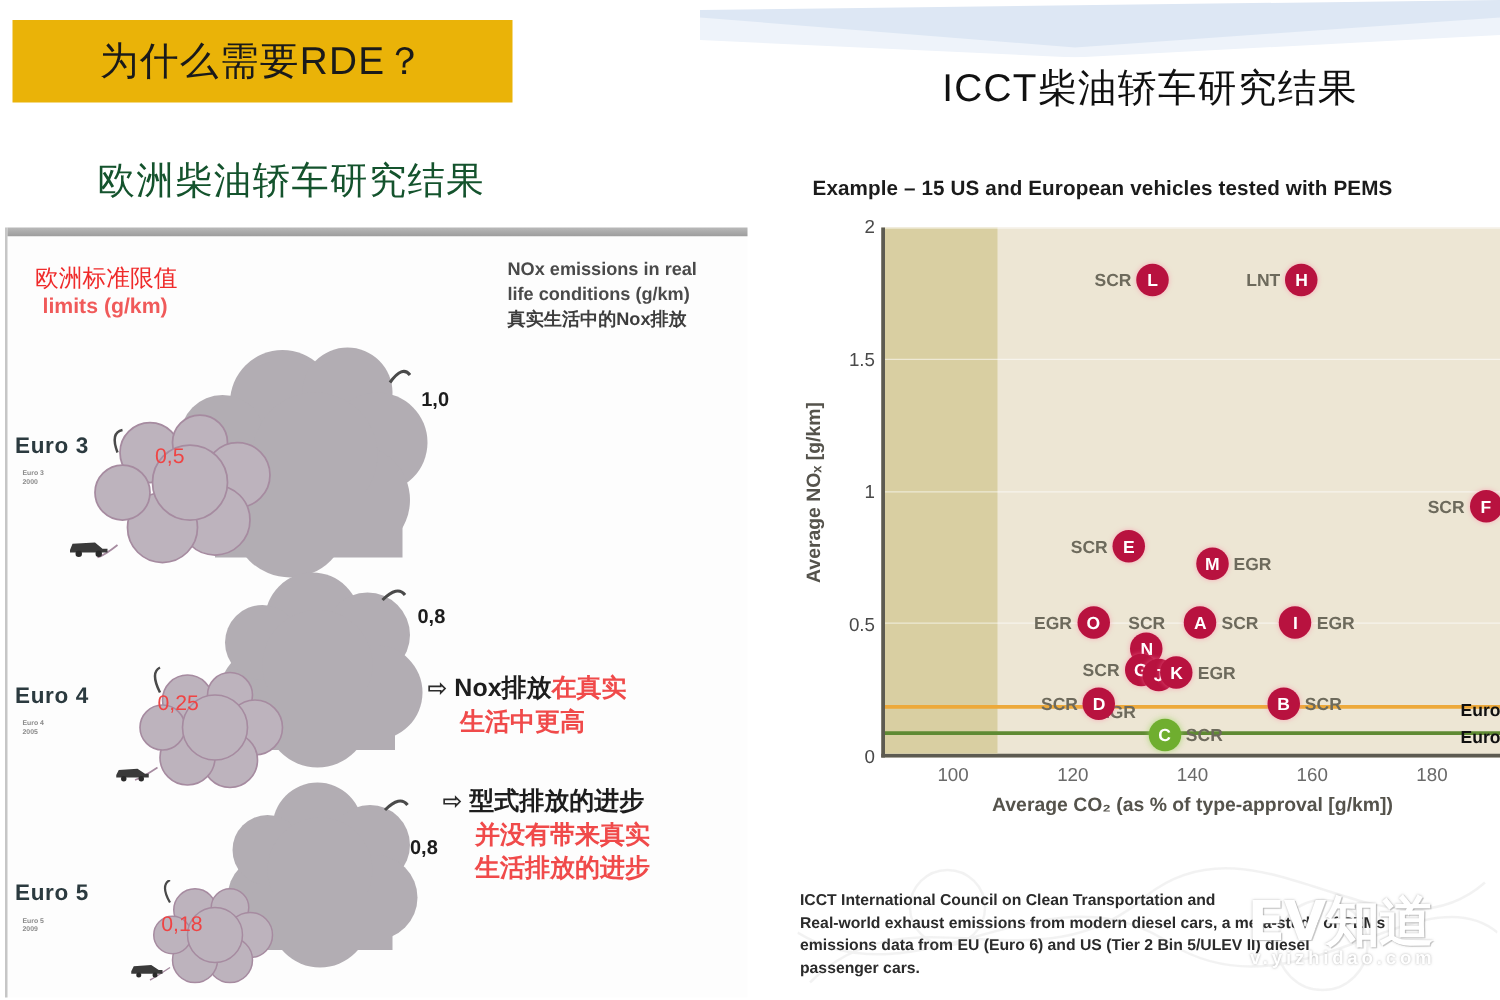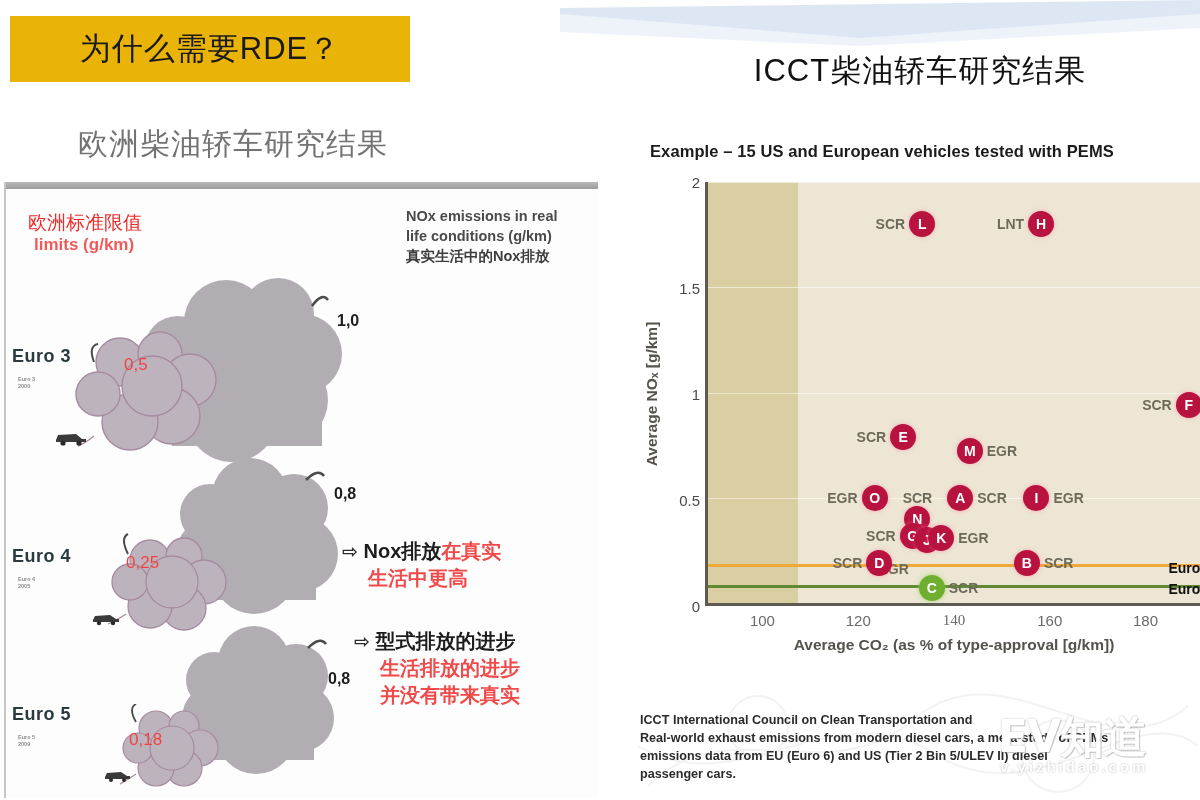--- a/index.html
+++ b/index.html
@@ -17,21 +17,21 @@
 
   
   .title-box{
     position:absolute;left:10px;top:16px;width:400px;height:66px;
     background:#eab308;display:flex;align-items:center;justify-content:center;
   }
   .title-box span{font-size:31px;color:#1a1a1a;letter-spacing:1px;}
 
   .left-subtitle{
     position:absolute;left:78px;top:124px;width:470px;
-    font-size:30px;color:#737373;letter-spacing:1px;
+    font-size:30px;color:#14532d;letter-spacing:1px;
   }
 
   .left-panel{
     position:absolute;left:4px;top:182px;width:592px;height:616px;
     background:#fdfdfd;border-left:2px solid #c6c6c6;
   }
   .left-panel .topbar{
     position:absolute;left:0;top:0;width:100%;height:7px;
     background:linear-gradient(#b9b9b9,#9d9d9d);
   }
@@ -333,22 +333,22 @@
       </div>
 
       <div class="lim-val" style="left:123px;top:108px;">0,18</div>
       <div class="real-val" style="left:322px;top:48px;">0,8</div>
 
       <div class="arrow-note" style="left:348px;top:6px;width:250px;">
         <div>
           <span class="arw">⇨</span>
           <span>型式排放的进步</span>
         </div>
+        <div class="red" style="padding-left:26px;">并没有带来真实</div>
         <div class="red" style="padding-left:26px;">生活排放的进步</div>
-        <div class="red" style="padding-left:26px;">并没有带来真实</div>
       </div>
     </div>
   </div>
 
   <div class="right-title">ICCT柴油轿车研究结果</div>
 
   <div class="chart-card">
     <div class="chart-hd">Example – 15 US and European vehicles tested with PEMS</div>
 
     <div class="ylabel">
@@ -435,21 +435,21 @@
       </div>
 
     <div class="euro-leg-wrap" id="euroleg">
         <div class="euro-leg" style="top: 91%;">Euro 5</div>
         <div class="euro-leg" style="top: 96%;">Euro 6</div>
       </div>
 
     <div class="xticks" id="xticks">
         <div class="xtick" style="left: 11.5385%;">100</div>
         <div class="xtick" style="left: 30.7692%;">120</div>
-        <div class="xtick" style="left: 50%; font-family: Liberation Serif, serif;">140</div>
+        <div class="xtick" style="left: 50%;">140</div>
         <div class="xtick" style="left: 69.2308%;">160</div>
         <div class="xtick" style="left: 88.4615%;">180</div>
       </div>
     <div class="xlabel">Average CO₂ (as % of type-approval [g/km])</div>
   </div>
 
   <div class="caption" id="caption">
       <div>ICCT International Council on Clean Transportation and</div>
       <div>Real-world exhaust emissions from modern diesel cars, a meta-study of PEMs</div>
       <div>emissions data from EU (Euro 6) and US (Tier 2 Bin 5/ULEV II) diesel</div>

